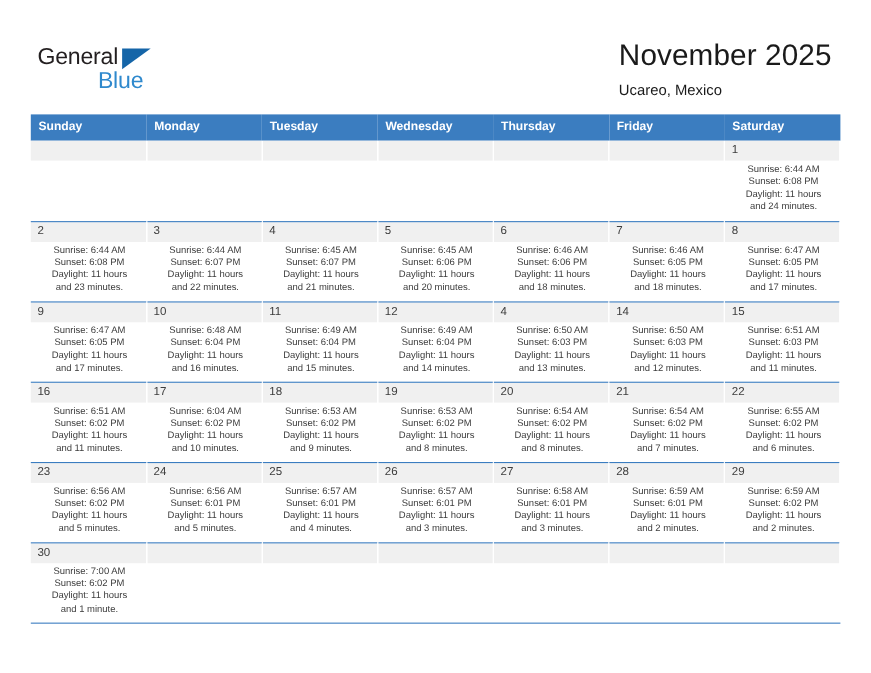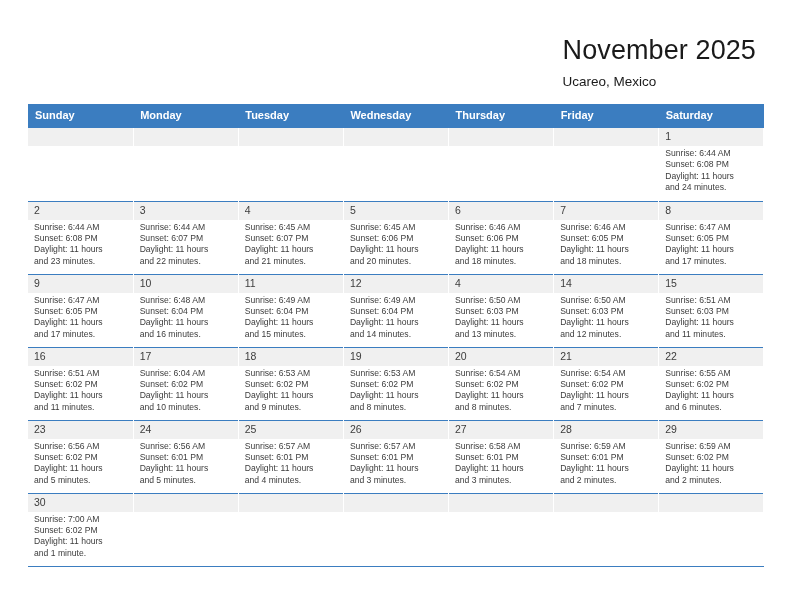--- a/index.html
+++ b/index.html
@@ -125,20 +125,21 @@
     background: #f0f0f0;
     font-size: 10.5px;
     color: #3c3c3c;
     line-height: 13px;
     padding: 2px 0 3px 6px;
     height: 18px;
   }
 
   .info {
     padding: 2px 4px 0 6px;
+    text-align: center;
   }
   .info div {
     font-size: 8.6px;
     color: #3c3c3c;
     line-height: 11.4px;
     white-space: nowrap;
   }
   .bottomrule {
     position: absolute;
     left: 28px;
@@ -147,20 +148,25 @@
     background: #3b7dc0;
   }
 </style>
 </head>
 <body>
 
 <div id="page">
 
   <div class="header">
 
+    <div class="brand">
+      <span class="brand-general">General</span>
+      <span class="brand-flag"></span>
+      <span class="brand-blue">Blue</span>
+    </div>
 
     <div class="title-block">
       <h1 class="cal-title">November 2025</h1>
       <div class="cal-subtitle">Ucareo, Mexico</div>
     </div>
 
   </div>
 
   <table class="calendar">
     <colgroup>

